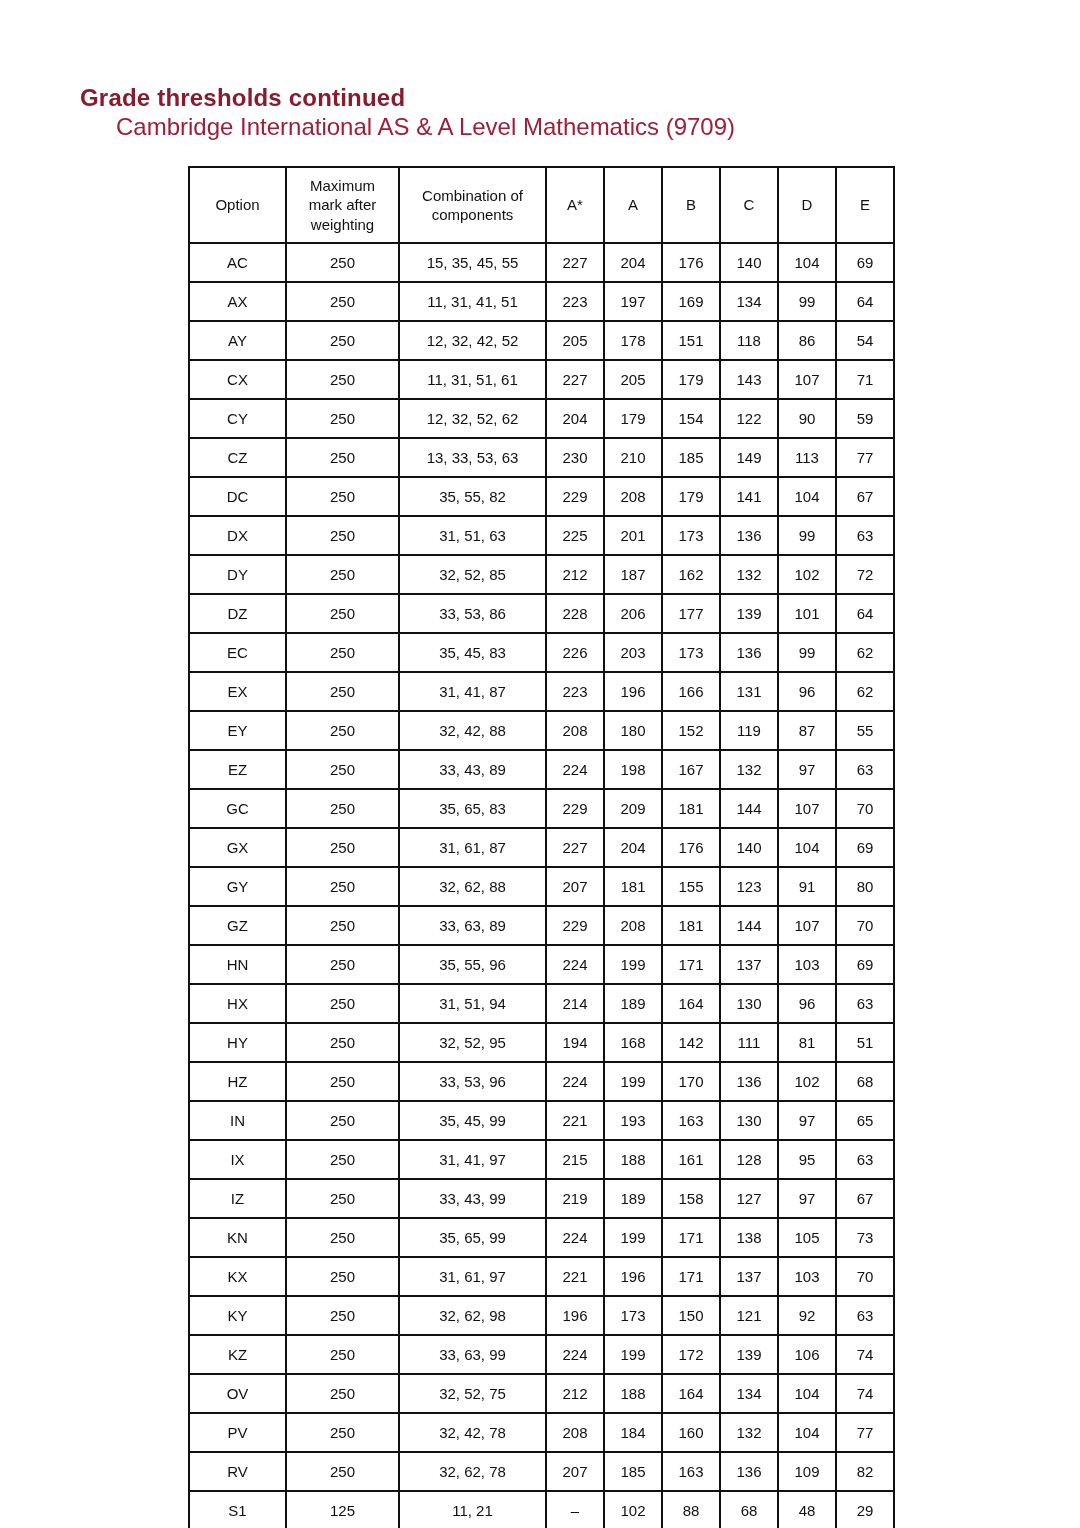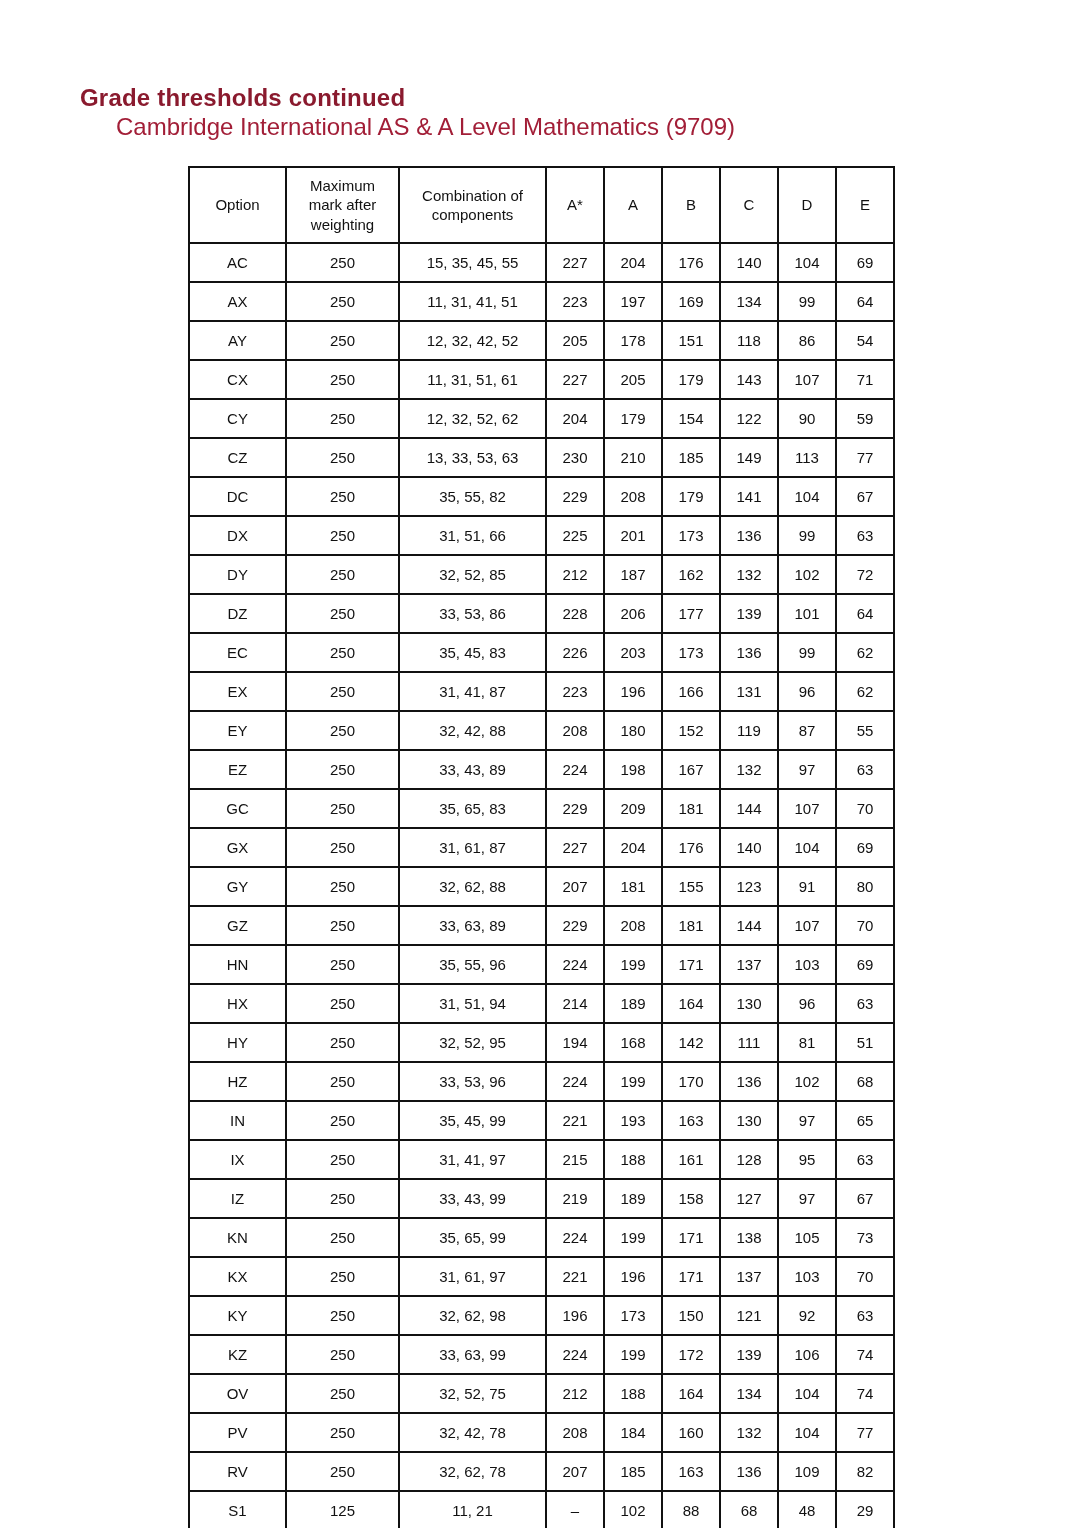--- a/index.html
+++ b/index.html
@@ -175,21 +175,21 @@
           <td>229</td>
           <td>208</td>
           <td>179</td>
           <td>141</td>
           <td>104</td>
           <td>67</td>
         </tr>
         <tr>
           <td>DX</td>
           <td>250</td>
-          <td>31, 51, 66</td>
+          <td>31, 51, 63</td>
           <td>225</td>
           <td>201</td>
           <td>173</td>
           <td>136</td>
           <td>99</td>
           <td>63</td>
         </tr>
         <tr>
           <td>DY</td>
           <td>250</td>

